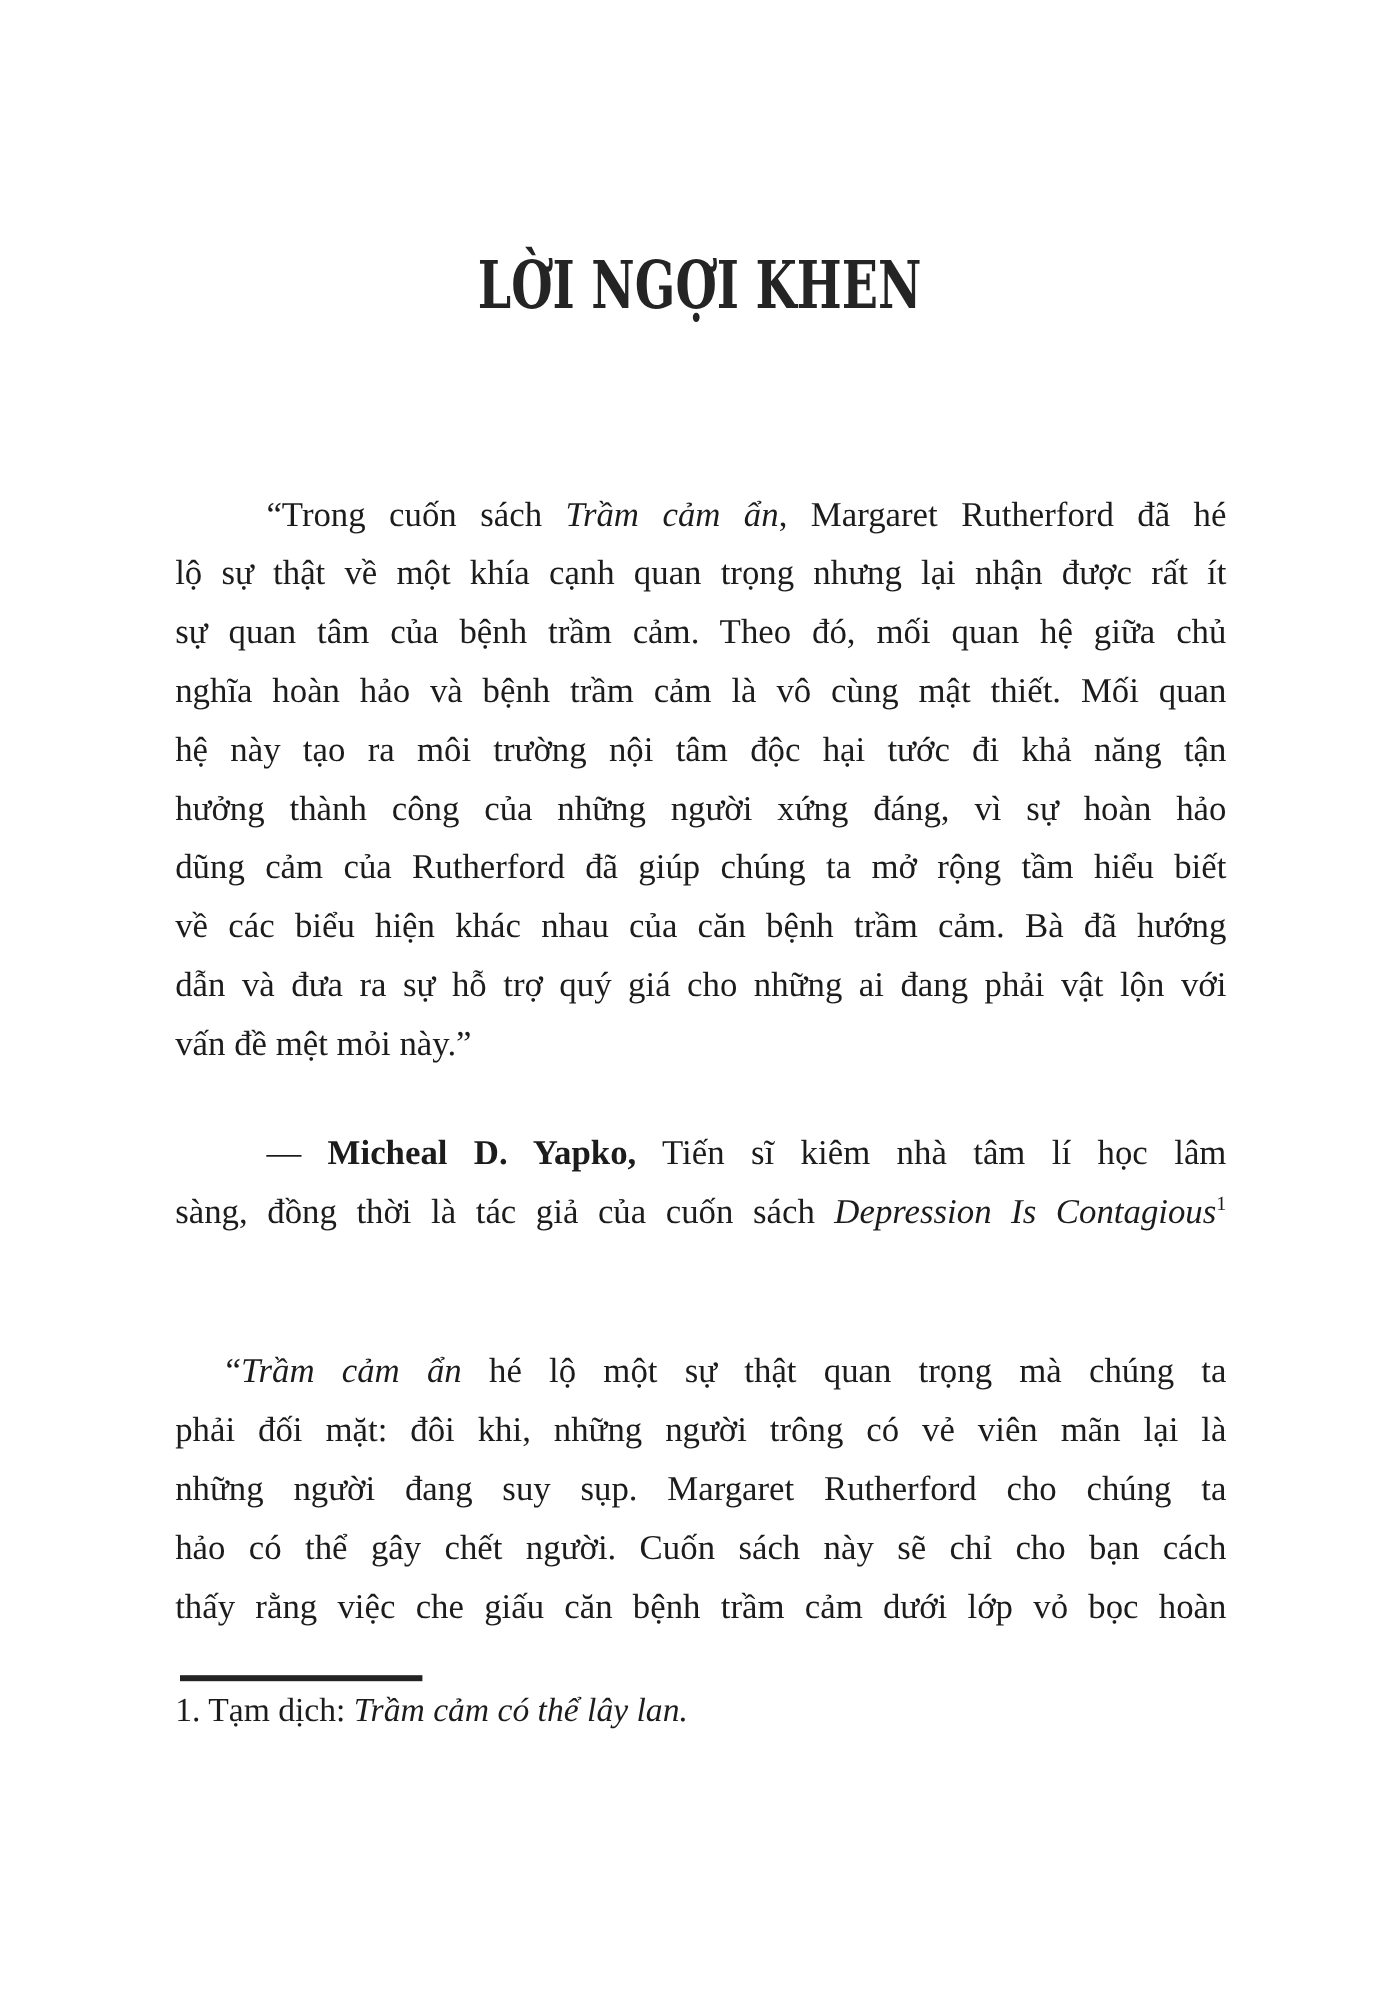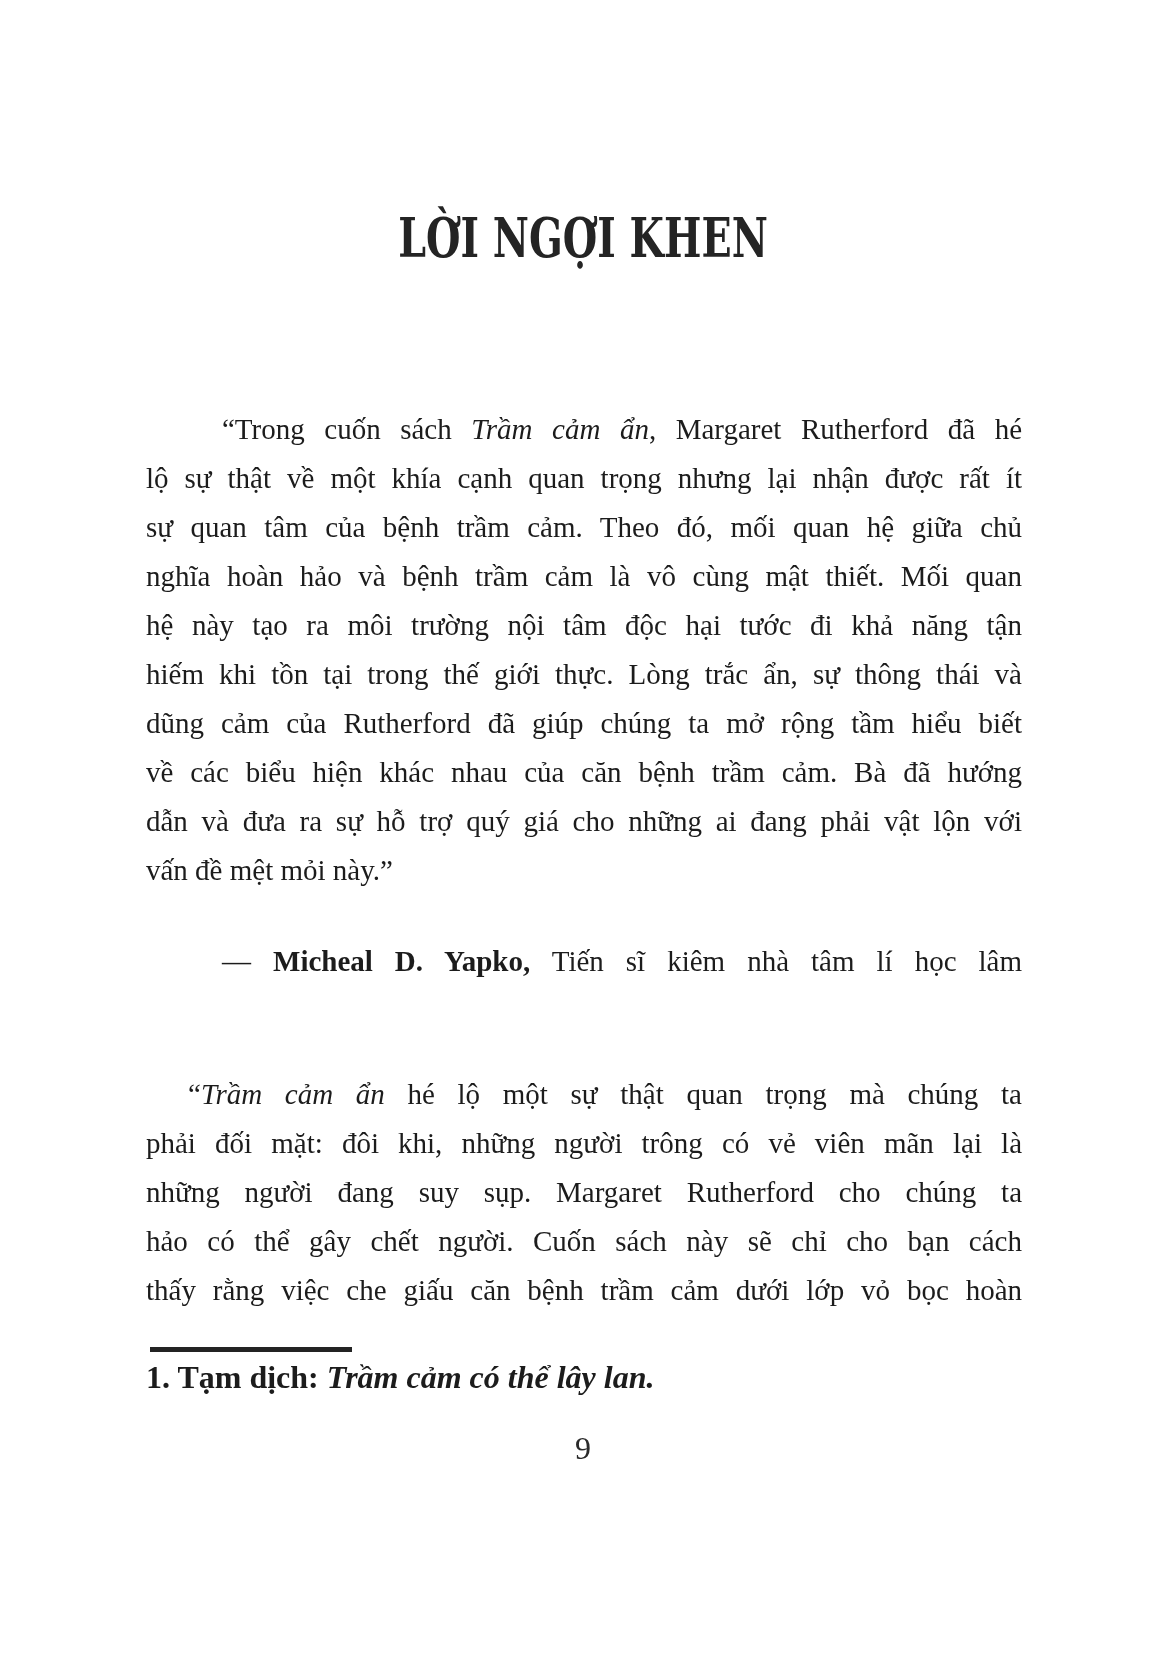--- a/index.html
+++ b/index.html
@@ -52,24 +52,23 @@
     vertical-align: super;
   }
   .fn-rule {
     margin: 32px 0 0 150px;
     width: 202px;
     height: 5px;
     background: #232323;
   }
   .footnote {
     margin: 6px 144px 0 146px;
-    font-size: 32px;
+    font-size: 28px;
     line-height: 38px;
     text-align: left;
-    font-weight: bold;
   }
   .page-number {
     margin-top: 34px;
     text-align: center;
     font-size: 32px;
     color: #2a2a2a;
   }
 </style>
 </head>
 <body>
@@ -79,29 +78,30 @@
   <div class="title">LỜI NGỢI KHEN</div>
 
   <div class="body-text">
 
     <div class="para p1">
       <div class="ln indent"><span>“Trong cuốn sách </span><span class="it">Trầm cảm ẩn</span><span>, Margaret Rutherford đã hé</span></div>
       <div class="ln">lộ sự thật về một khía cạnh quan trọng nhưng lại nhận được rất ít</div>
       <div class="ln">sự quan tâm của bệnh trầm cảm. Theo đó, mối quan hệ giữa chủ</div>
       <div class="ln">nghĩa hoàn hảo và bệnh trầm cảm là vô cùng mật thiết. Mối quan</div>
       <div class="ln">hệ này tạo ra môi trường nội tâm độc hại tước đi khả năng tận</div>
-      <div class="ln">hiếm khi tồn tại trong thế giới thực. Lòng trắc ẩn, sự thông thái và</div>
+      <div class="ln">hưởng thành công của những người xứng đáng, vì sự hoàn hảo</div>
       <div class="ln">dũng cảm của Rutherford đã giúp chúng ta mở rộng tầm hiểu biết</div>
       <div class="ln">về các biểu hiện khác nhau của căn bệnh trầm cảm. Bà đã hướng</div>
       <div class="ln">dẫn và đưa ra sự hỗ trợ quý giá cho những ai đang phải vật lộn với</div>
       <div class="ln end">vấn đề mệt mỏi này.”</div>
     </div>
 
     <div class="para attribution">
       <div class="ln indent"><span>— </span><span class="bold">Micheal D. Yapko,</span><span> Tiến sĩ kiêm nhà tâm lí học lâm</span></div>
+      <div class="ln"><span>sàng, đồng thời là tác giả của cuốn sách </span><span class="it">Depression Is Contagious</span><sup class="fnref">1</sup></div>
     </div>
 
     <div class="para p2">
       <div class="ln indent2"><span>“</span><span class="it">Trầm cảm ẩn</span><span> hé lộ một sự thật quan trọng mà chúng ta</span></div>
       <div class="ln">phải đối mặt: đôi khi, những người trông có vẻ viên mãn lại là</div>
       <div class="ln">những người đang suy sụp. Margaret Rutherford cho chúng ta</div>
       <div class="ln">hảo có thể gây chết người. Cuốn sách này sẽ chỉ cho bạn cách</div>
       <div class="ln">thấy rằng việc che giấu căn bệnh trầm cảm dưới lớp vỏ bọc hoàn</div>
     </div>
 

